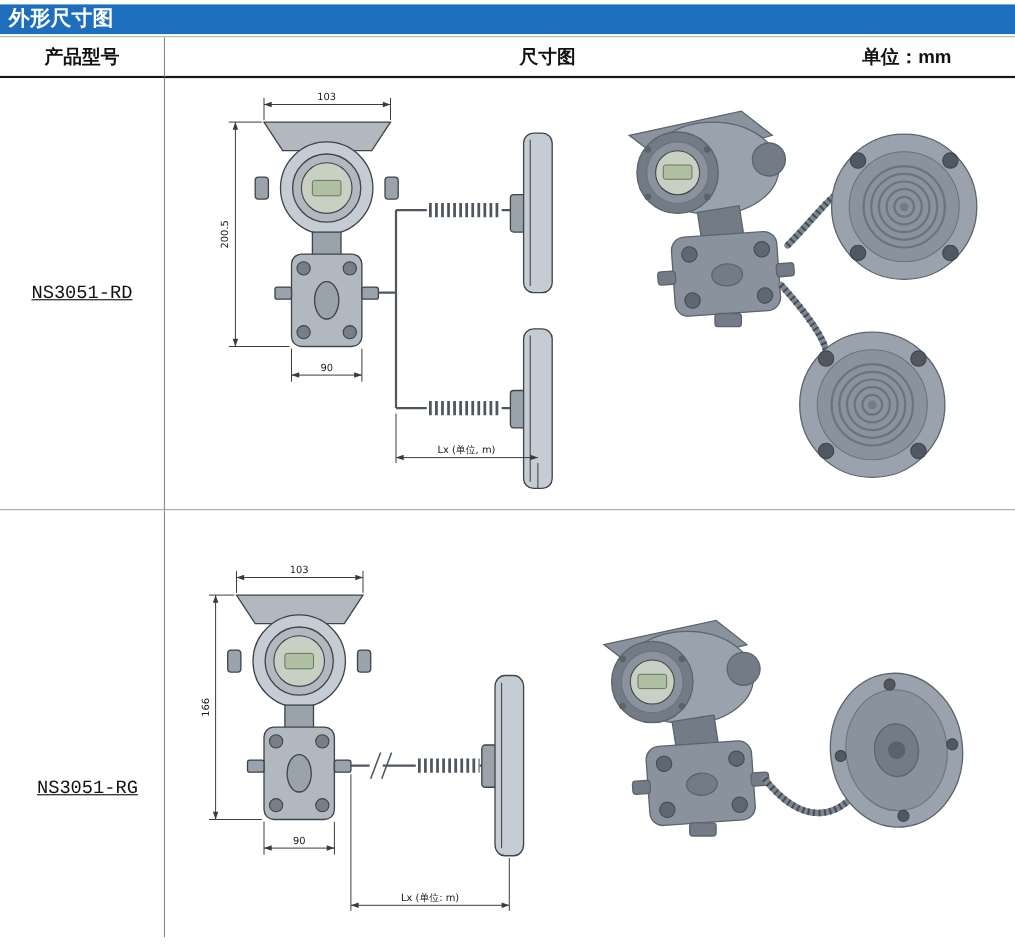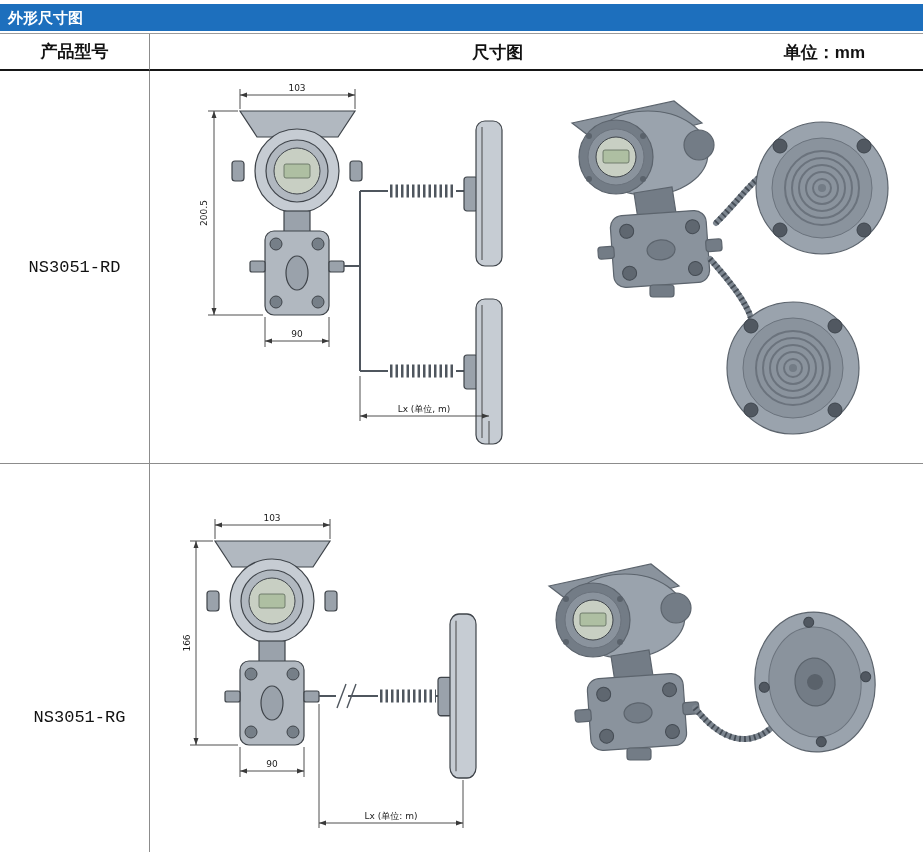--- a/index.html
+++ b/index.html
@@ -1,36 +1,36 @@
 <!DOCTYPE html>
 <html><head>
 <meta charset="utf-8">
 <style>
   * { margin:0; padding:0; box-sizing:border-box; }
   html,body { background:#ffffff; }
   body { width:923px; height:860px; font-family:"Liberation Sans","DejaVu Sans",sans-serif; color:#111; }
   .page { position:relative; width:923px; height:860px; background:#fff; overflow:hidden; }
 
   .title-bar { position:absolute; top:4px; left:0; width:923px; height:27px;
-    background:#1d6fbd; color:#fff; font-weight:bold; font-size:15px; line-height:27px; padding-left:8px; }
+    background:#1d6fbd; color:#fff; font-weight:bold; font-size:19px; line-height:27px; padding-left:8px; }
 
   .tbl { position:absolute; top:33px; left:0; width:923px; height:818px;
     display:grid; grid-template-columns:150px 773px; grid-template-rows:37px 393px 388px;
     border-top:1px solid #9a9a9a; border-bottom:2px solid #161616; background:#fff; }
 
   .cell { background:#fff; }
   .colsep { border-right:1px solid #8c8c8c; }
   .hdr { border-bottom:2px solid #161616; display:flex; align-items:center; justify-content:center;
     font-weight:bold; font-size:17px;text-align:right; }
   .hdr-draw { position:relative; }
   .hdr-draw .mid { position:absolute; left:45%; top:50%; transform:translate(-50%,-50%); font-weight:bold; font-size:17px; }
   .hdr-draw .unit { position:absolute; right:58px; top:50%; transform:translateY(-50%); font-weight:bold; font-size:17px; }
   .rowsep { border-bottom:1px solid #8c8c8c; }
   .model-cell { display:flex; align-items:center; justify-content:center;
-    font-family:"Liberation Mono","DejaVu Sans Mono",monospace; font-size:17px; }
+    font-family:"Liberation Mono","DejaVu Sans Mono",monospace; font-size:17px;text-decoration:underline; }
   .model-cell .shift { position:relative; top:59px;margin-left:10px; }
   .draw-cell svg { display:block; }
 
   
   .dim  { stroke:#3a3a3a; stroke-width:0.9; fill:none; }
   .arr  { fill:#3a3a3a; stroke:none; }
   .dimtext { font-size:9px; fill:#1a1a1a; font-family:"DejaVu Sans",sans-serif; }
 
   .ln  { stroke:#3f444a; stroke-width:1.2; }
   .p1  { fill:#c6ccd3; }

